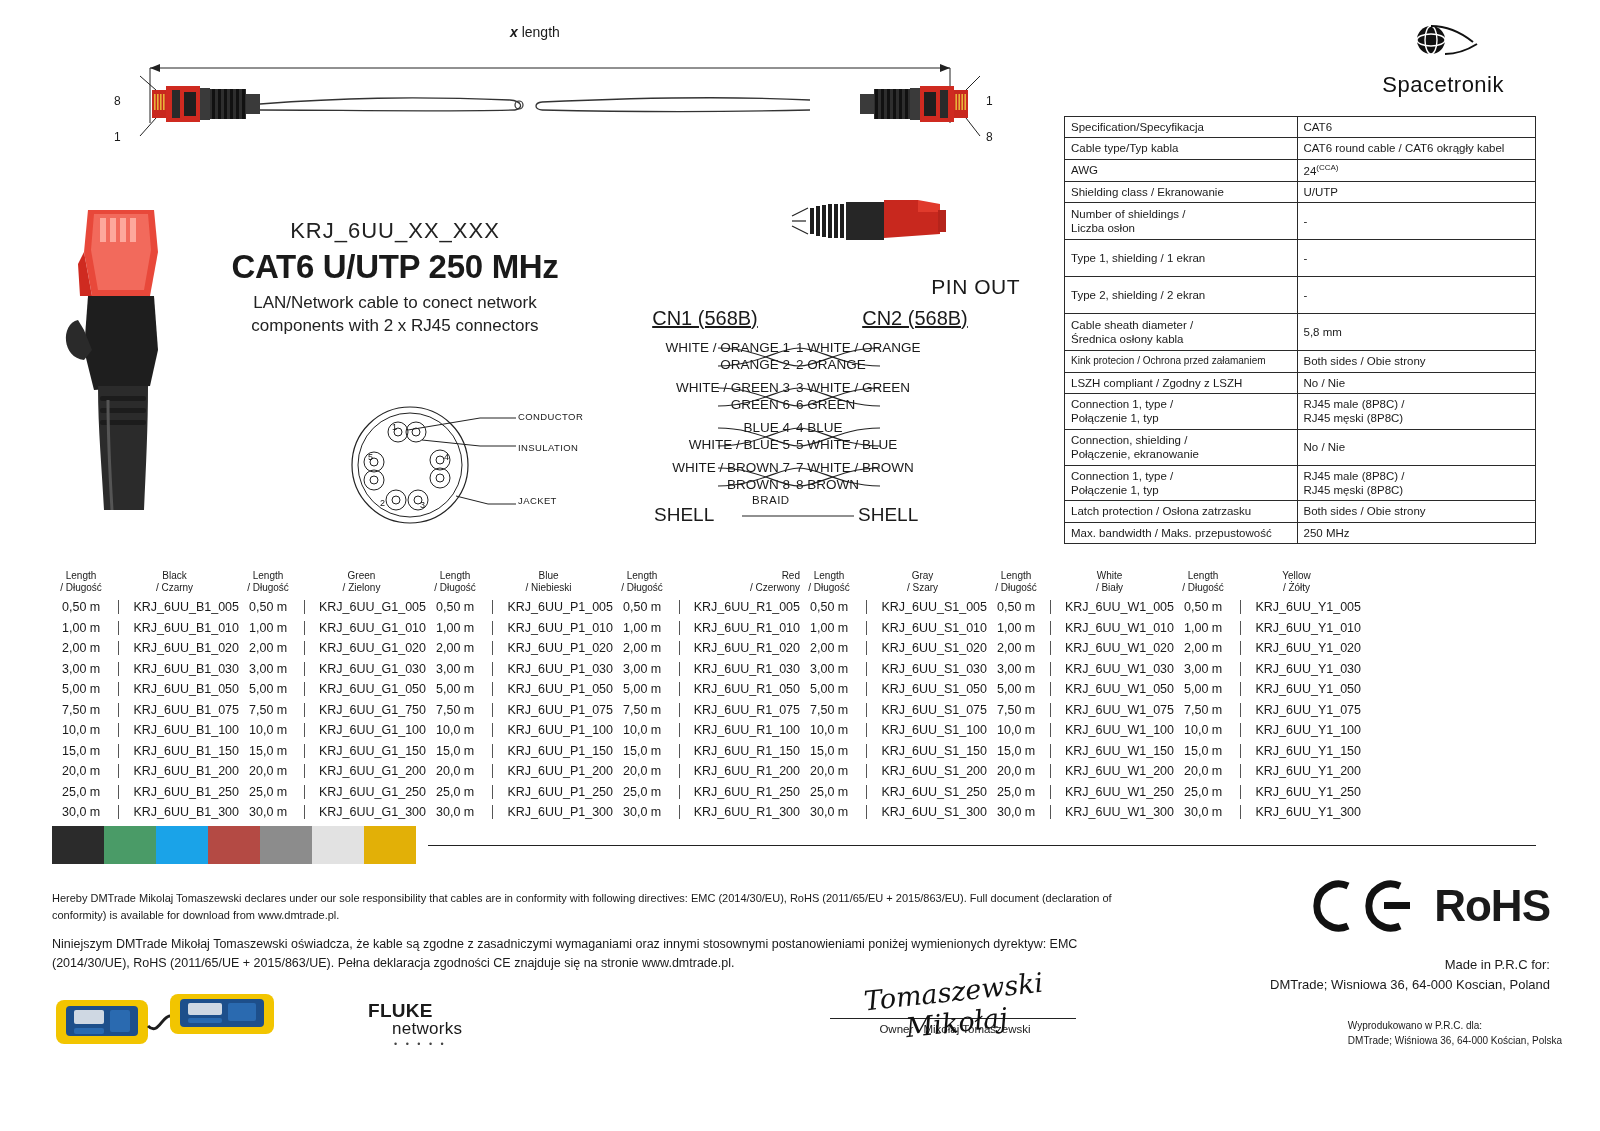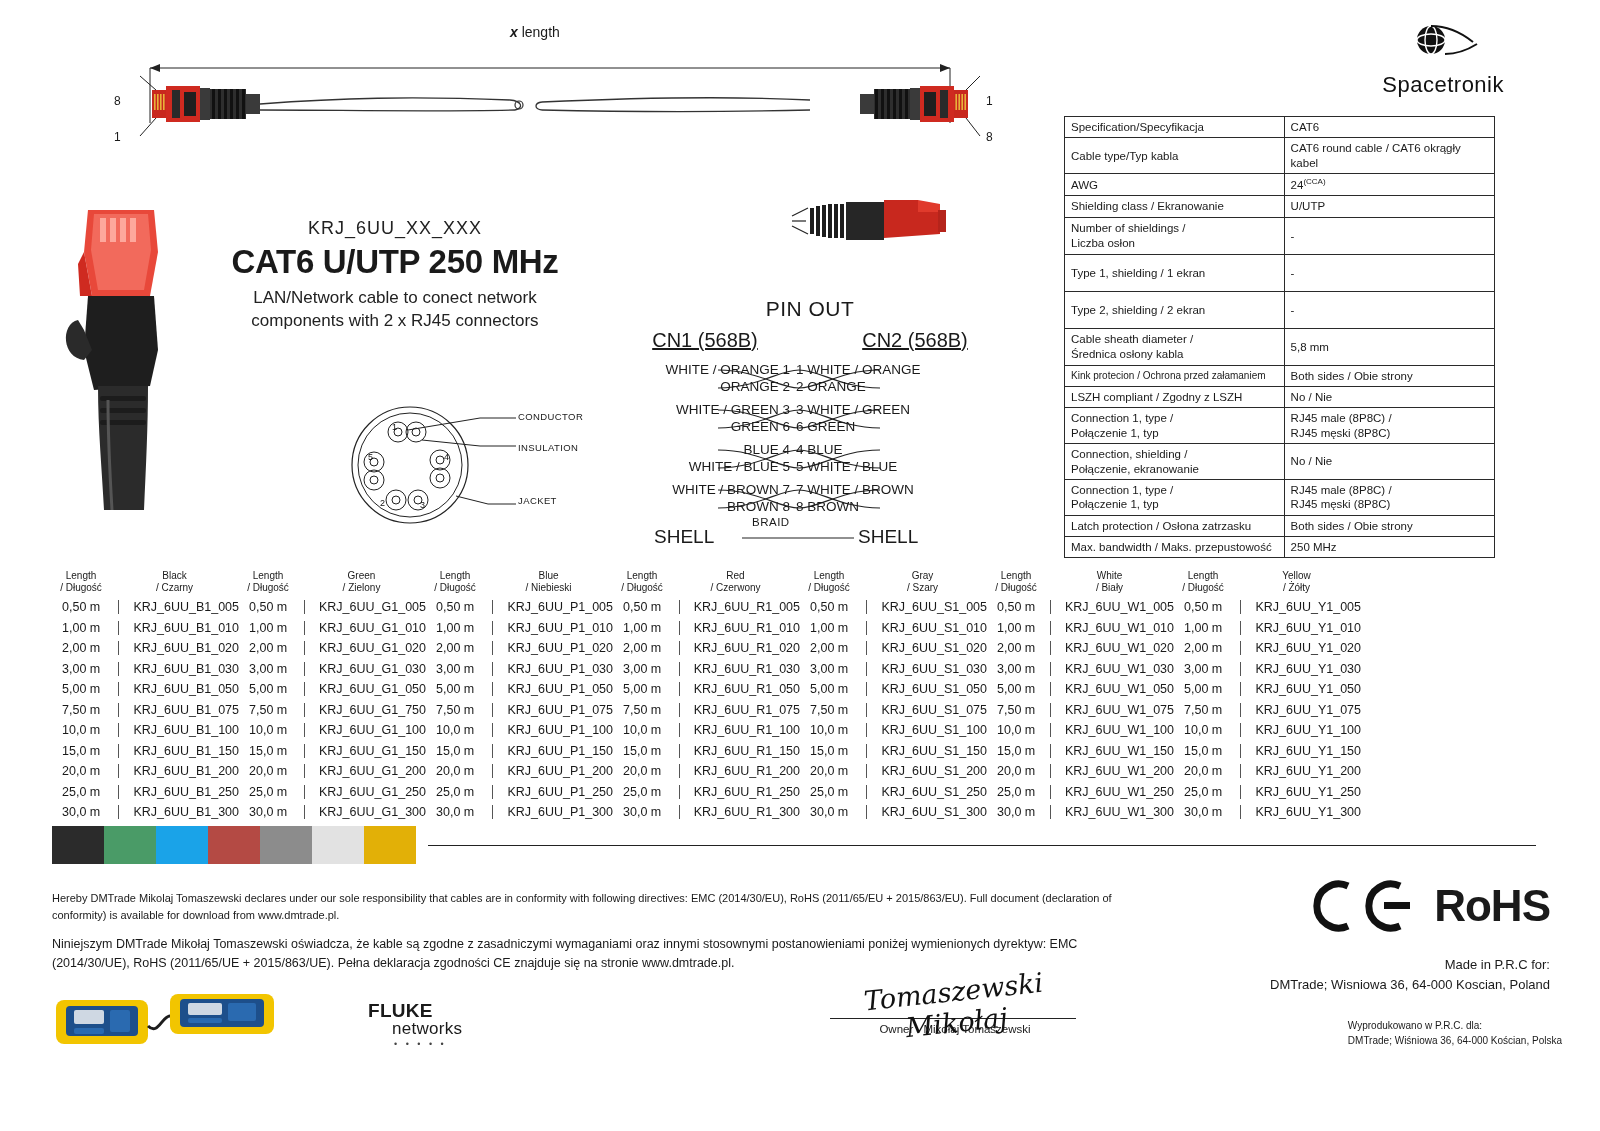--- a/index.html
+++ b/index.html
@@ -16,41 +16,41 @@
   
   #cable-diagram { left:110px; top:28px; width:900px; height:140px; }
   .dim-label { font-size:14px; }
   .dim-label i { font-weight:bold; font-style:italic; }
 
   
   #brand { right:96px; top:18px; text-align:center; }
   #brand .logo-name { font-size:22px; letter-spacing:.5px; color:#111; margin-top:2px;margin-left:6px; }
 
   
-  #spec-table { left:1064px; top:116px; width:431px; border-collapse:collapse; font-size:11.5px; }
+  #spec-table { left:1064px; top:116px; width:472px; border-collapse:collapse; font-size:11.5px; }
   #spec-table td { border:1px solid #2a2a2a; padding:3px 6px; vertical-align:middle; line-height:1.25; }
   #spec-table td.k { width:228px; }
   #spec-table td.v { width:244px; }
   #spec-table tr.tall td { height:30px; }
   #spec-table td.small { font-size:10px; }
   .sub { font-size:8px; vertical-align:super; }
 
   
   #title-block { left:230px; top:218px; width:330px; text-align:center; }
-  #title-block .code { font-size:18px; letter-spacing:1px; color:#222; }
+  #title-block .code { font-size:22px; letter-spacing:1px; color:#222; }
   #title-block .main { font-size:33px; font-weight:bold; margin-top:4px; letter-spacing:-0.3px; }
   #title-block .desc { font-size:17px; line-height:1.35; margin-top:6px; color:#222; }
 
   
   #cross-section { left:348px; top:400px; width:240px; height:130px; }
   .cs-label { font-size:9.5px; letter-spacing:.4px; }
 
   
   #pinout { left:600px; top:275px; width:420px; }
-  #pinout .pin-title { text-align:center; font-size:21px; letter-spacing:.5px;margin-top:22px; }
+  #pinout .pin-title { text-align:right; font-size:21px; letter-spacing:.5px; }
   #pinout .cn-row { display:flex; justify-content:space-between; margin-top:8px; font-size:20px;text-decoration:underline; }
   #pinout .cn-row span { width:50%; text-align:center; }
   .pair-rows { margin-top:10px; }
   .pair { position:relative; height:40px; }
   .pair .lt { position:absolute; right:230px; text-align:right; width:170px; font-size:13.5px; }
   .pair .rt { position:absolute; left:196px; text-align:left; width:180px; font-size:13.5px; }
   .pair .l1 { top:0px; }
   .pair .l2 { top:17px; }
   .cross-svg { position:absolute; left:118px; top:2px; }
   .shell-row { position:relative; height:28px; margin-top:4px; font-size:19px; }
@@ -583,21 +583,21 @@
         <div class="lt-row">
           <div class="c1">30,0 m</div>
           <div class="c2">KRJ_6UU_P1_300</div>
         </div>
       </div>
     </div>
     <div class="lt-block">
       <div class="lt-head">
         <div class="c1" style="white-space: pre-line;">Length
 / Długość</div>
-        <div class="c2" style="white-space: pre-line;">Red
+        <div class="c2" style="white-space: pre-line; text-align: right;">Red
 / Czerwony</div>
       </div>
       <div class="lt-rows">
         <div class="lt-row">
           <div class="c1">0,50 m</div>
           <div class="c2">KRJ_6UU_R1_005</div>
         </div>
         <div class="lt-row">
           <div class="c1">1,00 m</div>
           <div class="c2">KRJ_6UU_R1_010</div>

